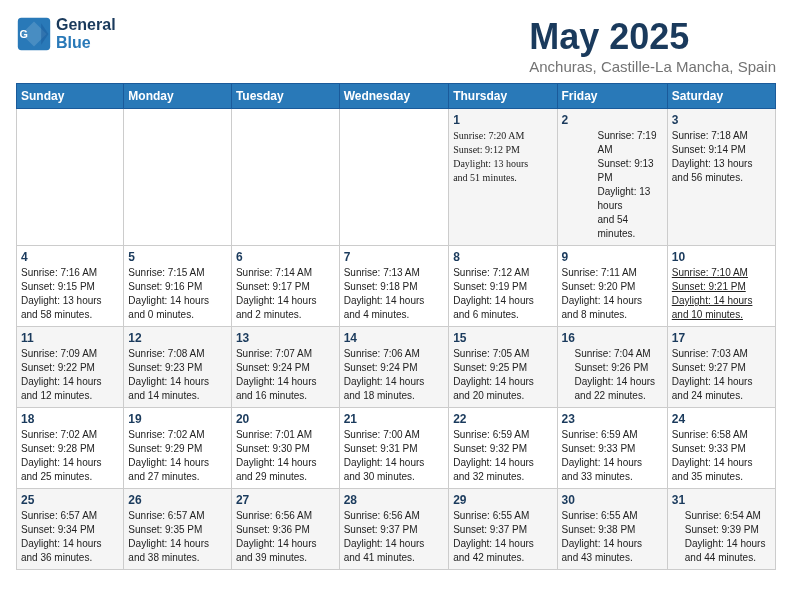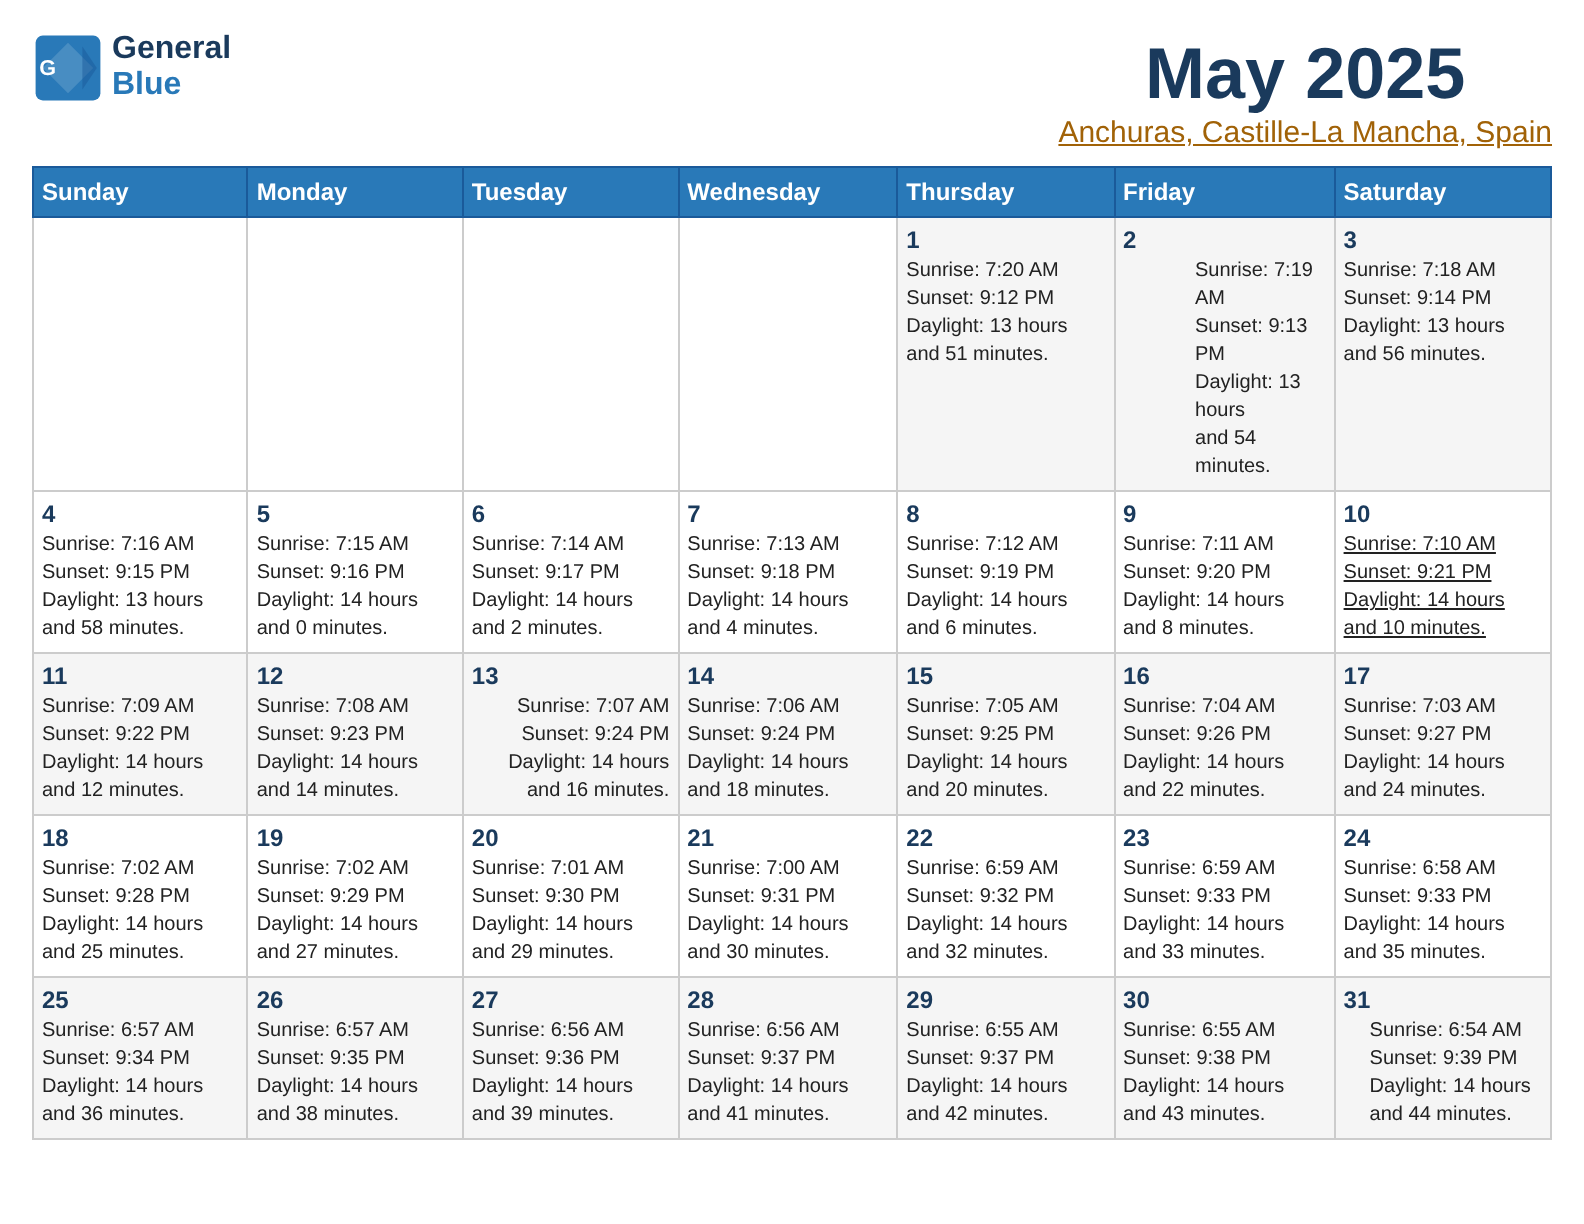--- a/index.html
+++ b/index.html
@@ -28,31 +28,30 @@
       line-height: 1.1;
     }
     .logo-text span {
       color: #2979b8;
     }
     .logo-icon {
       width: 36px;
       height: 36px;
     }
     .title-block {
-      text-align: center;
+      text-align: left;
     }
     .month-title {
       font-size: 36px;
       font-weight: bold;
       color: #1a3a5c;
     }
     .subtitle {
       font-size: 15px;
-      color: #a16207;
-      text-decoration: underline;
+      color: #737373;
     }
     table {
       width: 100%;
       border-collapse: collapse;
       font-size: 10.5px;
       padding-left: 30px;
     }
     thead tr th {
       background: #2979b8;
       color: #fff;
@@ -124,21 +123,21 @@
       </tr>
   </thead>
   <tbody id="calendar-body">
   <tr>
         <td class="empty"></td>
         <td class="empty"></td>
         <td class="empty"></td>
         <td class="empty"></td>
         <td>
           <span class="day-num">1</span>
-          <div class="day-info" style="white-space: pre-line;">Sunrise: 7:20 AM
+          <div class="day-info" style="white-space: pre-line; font-family: Liberation Serif, serif;">Sunrise: 7:20 AM
 Sunset: 9:12 PM
 Daylight: 13 hours
 and 51 minutes.</div>
         </td>
         <td>
           <span class="day-num">2</span>
           <div class="day-info" style="white-space: pre-line; margin-left: 36px;">Sunrise: 7:19 AM
 Sunset: 9:13 PM
 Daylight: 13 hours
 and 54 minutes.</div>
@@ -212,42 +211,42 @@
         </td>
         <td>
           <span class="day-num">12</span>
           <div class="day-info" style="white-space: pre-line;">Sunrise: 7:08 AM
 Sunset: 9:23 PM
 Daylight: 14 hours
 and 14 minutes.</div>
         </td>
         <td>
           <span class="day-num">13</span>
-          <div class="day-info" style="white-space: pre-line; text-align: right;">Sunrise: 7:07 AM
+          <div class="day-info" style="white-space: pre-line;">Sunrise: 7:07 AM
 Sunset: 9:24 PM
 Daylight: 14 hours
 and 16 minutes.</div>
         </td>
         <td>
           <span class="day-num">14</span>
           <div class="day-info" style="white-space: pre-line;">Sunrise: 7:06 AM
 Sunset: 9:24 PM
 Daylight: 14 hours
 and 18 minutes.</div>
         </td>
         <td>
           <span class="day-num">15</span>
           <div class="day-info" style="white-space: pre-line;">Sunrise: 7:05 AM
 Sunset: 9:25 PM
 Daylight: 14 hours
 and 20 minutes.</div>
         </td>
         <td>
           <span class="day-num">16</span>
-          <div class="day-info" style="white-space: pre-line;">Sunrise: 7:04 AM
+          <div class="day-info" style="white-space: pre-line; margin-left: 13px;">Sunrise: 7:04 AM
 Sunset: 9:26 PM
 Daylight: 14 hours
 and 22 minutes.</div>
         </td>
         <td>
           <span class="day-num">17</span>
           <div class="day-info" style="white-space: pre-line;">Sunrise: 7:03 AM
 Sunset: 9:27 PM
 Daylight: 14 hours
 and 24 minutes.</div>

